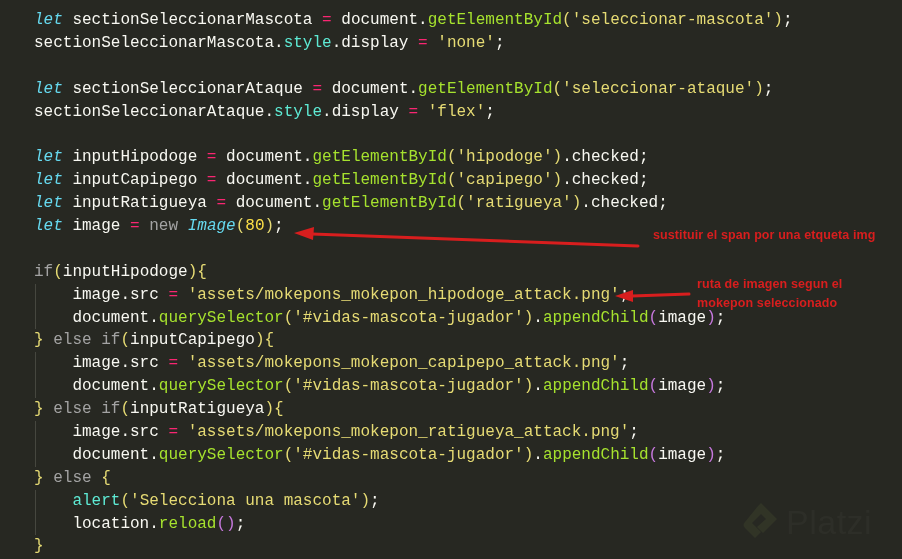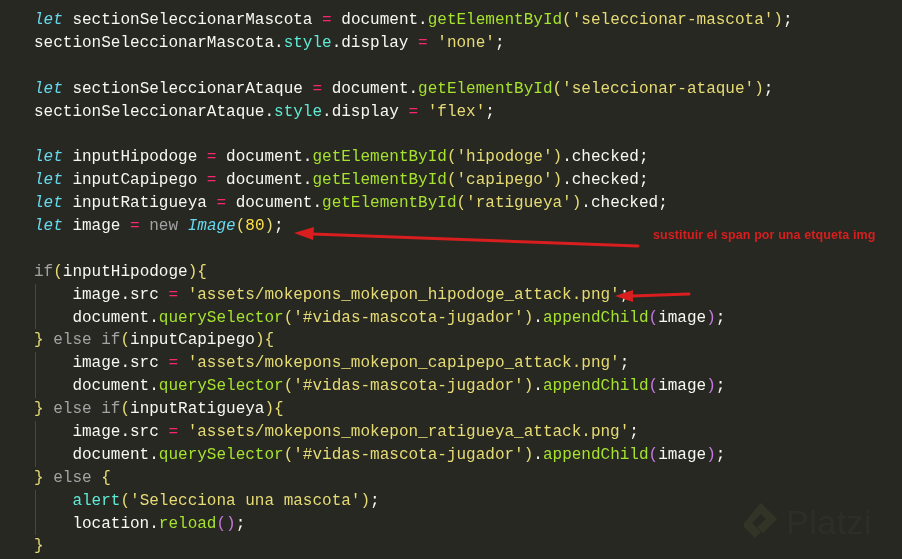--- a/index.html
+++ b/index.html
@@ -59,20 +59,22 @@
     <polygon points="294,233 314,227 313,240" fill="#d81e1e"></polygon>
   </g>
   <g>
     <path d="M 689 294 L 632 296" stroke="#d81e1e" stroke-width="3" fill="none" stroke-linecap="round"></path>
     <polygon points="615,296 633,290 633,302" fill="#d81e1e"></polygon>
   </g>
 </svg>
 
 <div class="annotation" style="left:653px; top:226px;">sustituir el span por una etqueta img</div>
 <div class="annotation" style="left:697px; top:275px;">
+  <div>ruta de imagen segun el</div>
+  <div>mokepon seleccionado</div>
 </div>
 
 <div class="watermark">
   <svg width="38" height="44" viewBox="0 0 38 44">
     <path d="M19 3 L35 19 L21 33 L15 27 L24 19 L19 14 L10 23 L19 32 L13 38 L3 28 Q0 25 3 22 L16 6 Q19 3 19 3 Z" fill="#3a3f2a"></path>
   </svg>
   <span class="watermark-text">Platzi</span>
 </div>
 
 </body></html>

